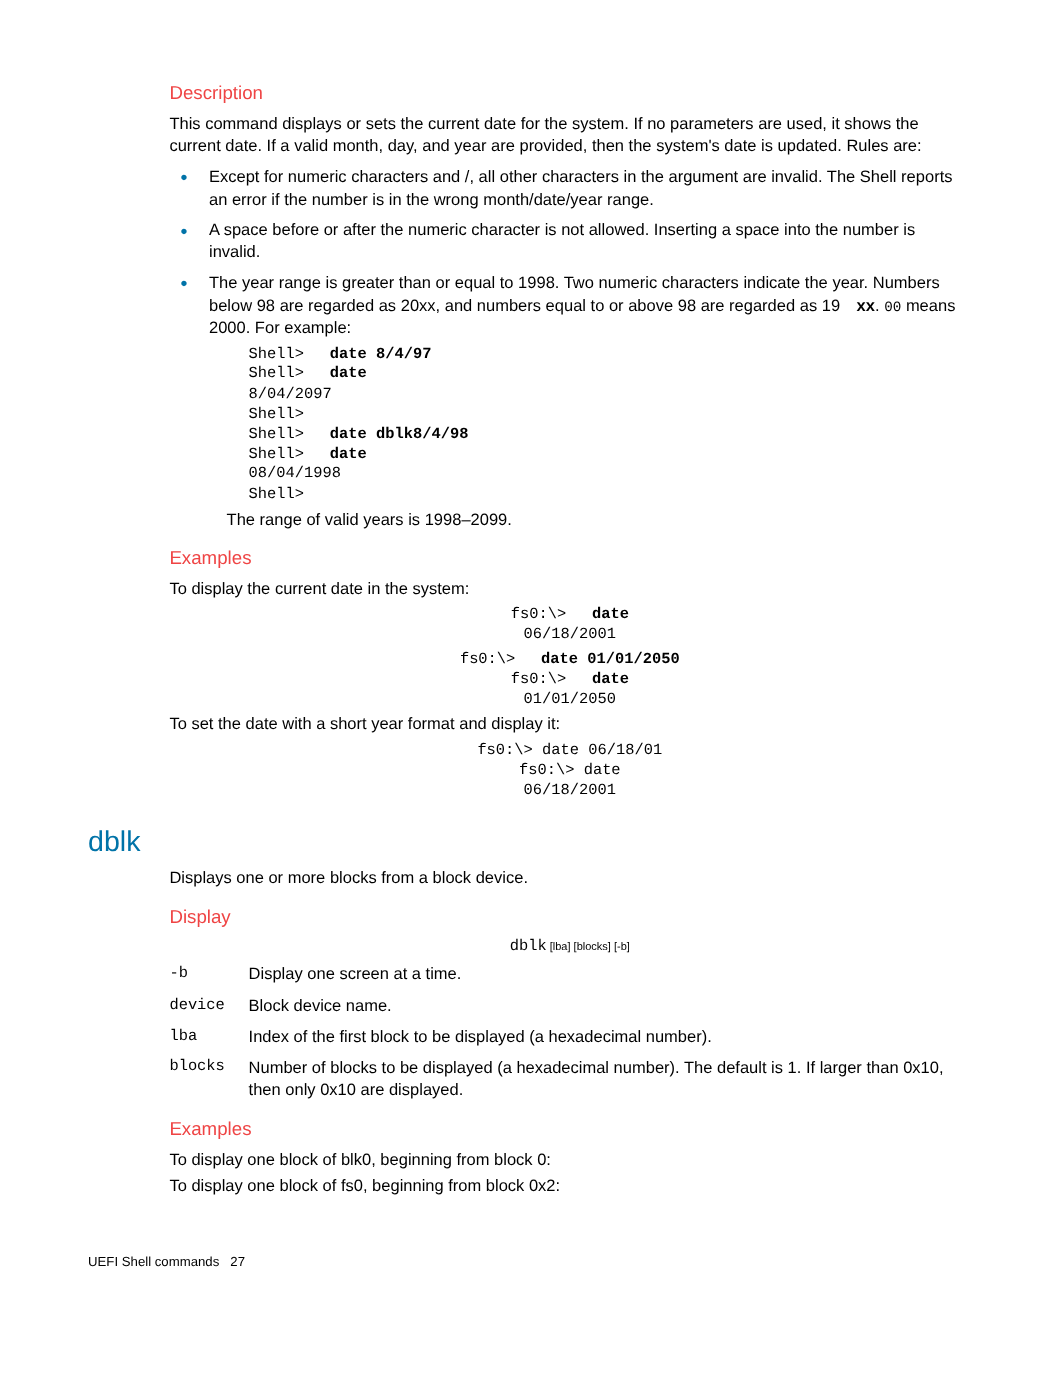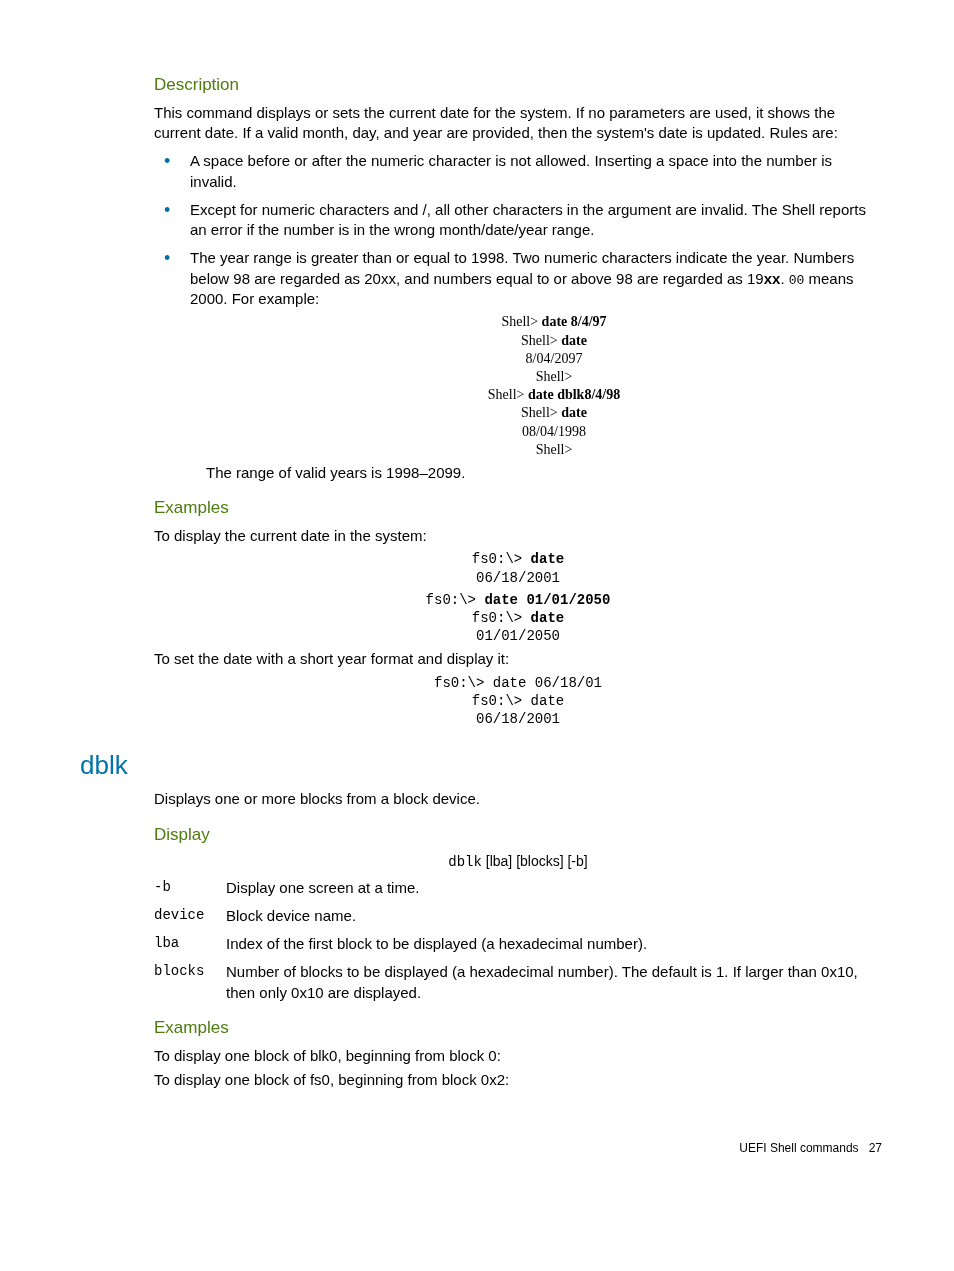--- a/index.html
+++ b/index.html
@@ -6,21 +6,21 @@
     font-family: Arial, Helvetica, sans-serif;
     font-size: 15px;
     color: #000;
     margin: 0;
     padding: 60px 72px 50px 80px;
     width: 954px;
     box-sizing: border-box;
     line-height: 1.35;
   }
   .h-desc, .h-ex, .h-syn, .h-opt {
-    color: #4d7c0f;
+    color: #ef4444;
     font-size: 17px;
     font-weight: normal;
     margin: 14px 0 6px 0;
   }
   .section-title {
     color: #0073a8;
     font-size: 26px;
     font-weight: normal;
     margin: 20px 0 6px -74px;
   }
@@ -42,26 +42,25 @@
   }
   ul.bullets li::before {
     content: "•";
     color: #0073a8;
     font-size: 18px;
     position: absolute;
     left: 10px;
     top: -2px;
   }
   .mono {
-    font-family: Liberation Serif, serif;
+    font-family: Liberation Mono, monospace;
     font-size: 14px;
     white-space: pre;
     margin: 4px 0 4px 36px;
     line-height: 1.3;
-    text-align: center;
   }
   .mono-inline {
     font-family: "Courier New", Courier, monospace;
     font-size: 13px;
   }
   .mono-tight {
     font-family: "Courier New", Courier, monospace;
     font-size: 14px;
     white-space: pre;
     margin: 4px 0;
@@ -72,38 +71,37 @@
     display: grid;
     grid-template-columns: 72px 1fr;
     row-gap: 8px;
     margin: 6px 0;
   }
   .opt-key {
     font-family: "Courier New", Courier, monospace;
     font-size: 14px;
   }
   .footer {
-    text-align: right;
     font-size: 12px;
     margin-top: 50px;
     padding-right: 0;
   }
-  .b { font-weight: bold; }
+  .b { font-weight: bold; margin-left: 15px; }
 </style>
 </head>
 <body>
 
 <div class="indent">
 
   <div class="h-desc">Description</div>
   <div class="body-text">This command displays or sets the current date for the system. If no parameters are used, it shows the current date. If a valid month, day, and year are provided, then the system's date is updated. Rules are:</div>
 
   <ul class="bullets">
+    <li>Except for numeric characters and /, all other characters in the argument are invalid. The Shell reports an error if the number is in the wrong month/date/year range.</li>
     <li>A space before or after the numeric character is not allowed. Inserting a space into the number is invalid.</li>
-    <li>Except for numeric characters and /, all other characters in the argument are invalid. The Shell reports an error if the number is in the wrong month/date/year range.</li>
     <li>
       <span>The year range is greater than or equal to 1998. Two numeric characters indicate the year. Numbers below 98 are regarded as 20xx, and numbers equal to or above 98 are regarded as 19</span><span class="b">xx</span><span>. </span><span class="mono-inline">00</span><span> means 2000. For example:</span>
       <div class="mono"><span>Shell&gt; </span><span class="b">date 8/4/97</span>
 <span>Shell&gt; </span><span class="b">date</span>
 <span>8/04/2097</span>
 <span>Shell&gt;</span>
 <span>Shell&gt; </span><span class="b">date dblk8/4/98</span>
 <span>Shell&gt; </span><span class="b">date</span>
 <span>08/04/1998</span>
 <span>Shell&gt;</span></div>
@@ -123,21 +121,21 @@
 
   <div class="body-text">To set the date with a short year format and display it:</div>
   <div class="mono-tight"><span>fs0:\&gt; date 06/18/01</span>
 <span>fs0:\&gt; date</span>
 <span>06/18/2001</span></div>
 
   <div class="section-title">dblk</div>
   <div class="body-text">Displays one or more blocks from a block device.</div>
 
   <div class="h-syn">Display</div>
-  <div class="mono-tight"><span>dblk</span><span style="font-family:Arial,Helvetica,sans-serif;font-size:14px"> [lba] [blocks] [-b]</span></div>
+  <div class="mono-tight"><span>dblk</span><span style="font-family:Arial,Helvetica,sans-serif;font-size:10px"> [lba] [blocks] [-b]</span></div>
 
   <div class="opt-table">
     <div class="opt-key">-b</div>
     <div>Display one screen at a time.</div>
     <div class="opt-key">device</div>
     <div>Block device name.</div>
     <div class="opt-key">lba</div>
     <div>Index of the first block to be displayed (a hexadecimal number).</div>
     <div class="opt-key">blocks</div>
     <div>Number of blocks to be displayed (a hexadecimal number). The default is 1. If larger than 0x10, then only 0x10 are displayed.</div>

